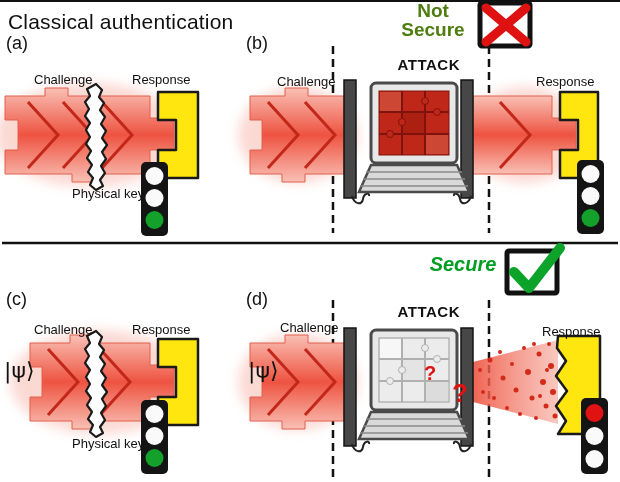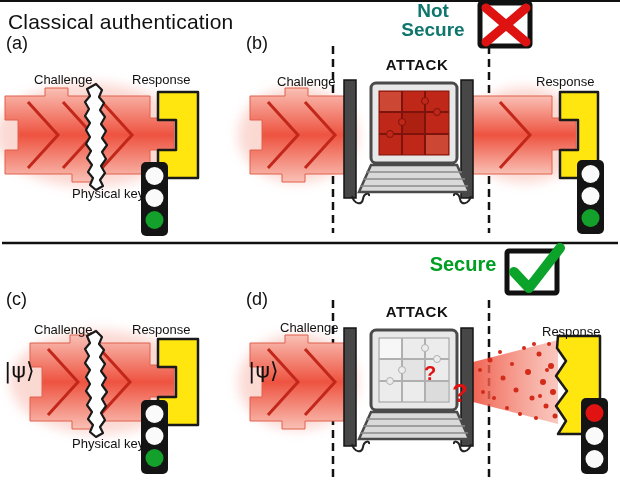--- a/index.html
+++ b/index.html
@@ -5,23 +5,23 @@
   html,body{margin:0;padding:0;background:#fff;}
   #canvas{
     position:relative;width:620px;height:482px;background:#fff;overflow:hidden;
     font-family:"Liberation Sans","DejaVu Sans",sans-serif;color:#111;
   }
   #gfx{position:absolute;left:0;top:0;z-index:1;}
   .txt{position:absolute;z-index:2;white-space:nowrap;}
   .section-title{font-size:21px;font-weight:500;letter-spacing:.2px;}
   .panel-letter{font-size:18px;font-weight:400;}
   .small-lbl{font-size:13px;margin-left:24px;}
-  .attack-lbl{font-size:15px;font-weight:700;letter-spacing:.5px;text-align:center;width:86px;}
-  .status-bad{font-size:19px;line-height:19px;font-weight:800;color:#0f766e;text-align:center;width:74px;white-space:normal;}
-  .status-good{font-size:20px;font-weight:800;color:#009e22;text-align:center;width:78px;}
+  .attack-lbl{font-size:15px;font-weight:700;letter-spacing:.5px;text-align:right;width:86px;}
+  .status-bad{font-size:19px;line-height:19px;font-weight:800;color:#4d7c0f;text-align:center;width:74px;white-space:normal;}
+  .status-good{font-size:20px;font-weight:800;color:#009e22;text-align:center;width:78px;font-style:italic;}
   .psi{font-family:"DejaVu Sans",sans-serif;font-size:22px;}
   .qmark{font-weight:800;color:#e01212;}
 </style>
 </head>
 <body>
 
 <div id="canvas">
 
   <svg id="gfx" width="620" height="482" viewBox="0 0 620 482">
     <defs>

